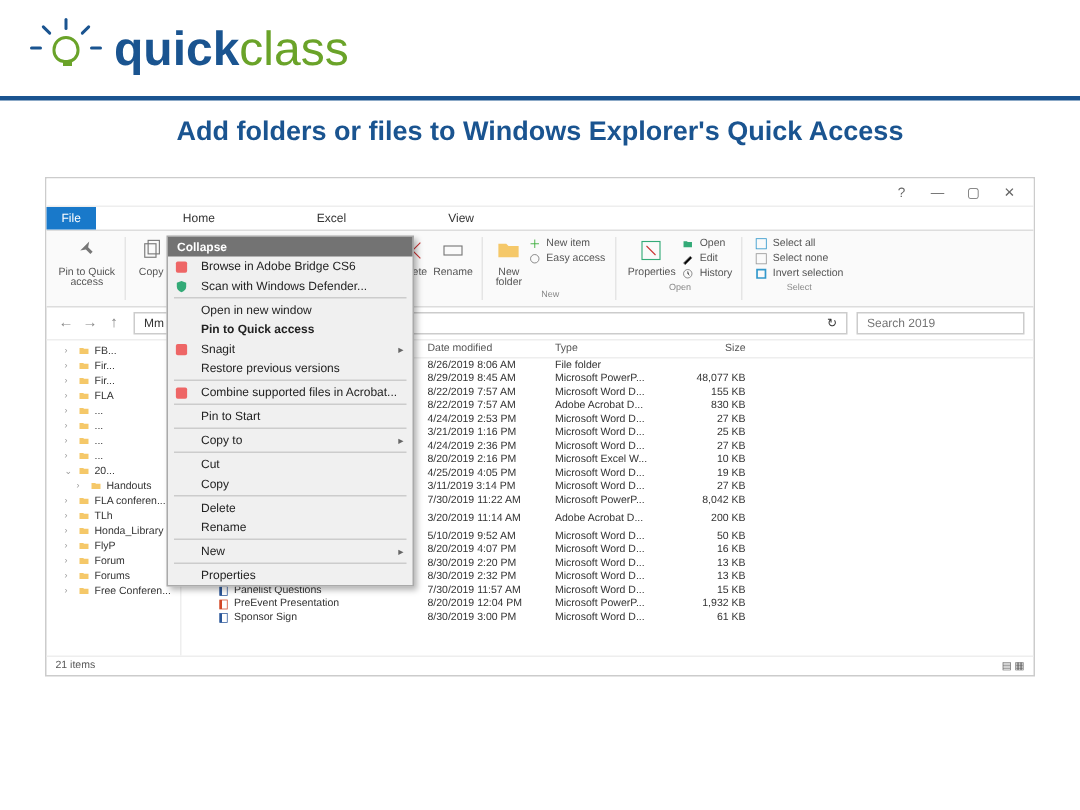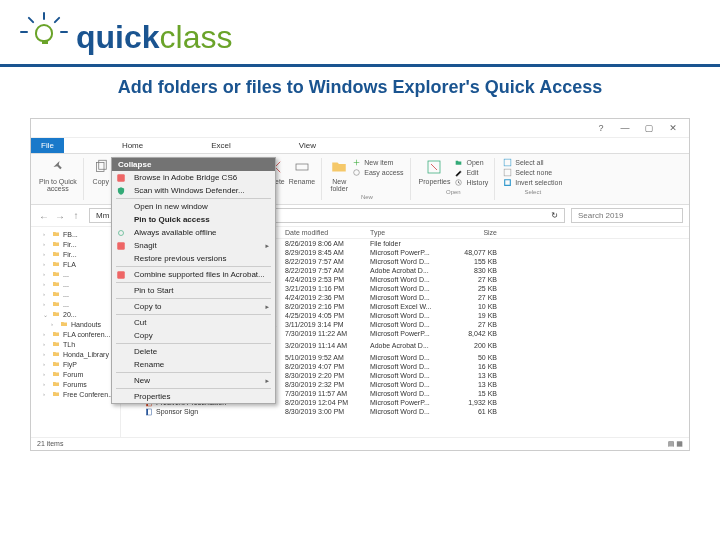--- a/index.html
+++ b/index.html
@@ -1,18 +1,18 @@
 <!DOCTYPE html>
 <html><head>
 <meta charset="utf-8">
 <style>
 * { box-sizing: border-box; margin: 0; padding: 0; font-family: "Segoe UI", Arial, sans-serif; }
 body { width: 720px; height: 540px; background: #fff; overflow: hidden; }
 
-.logo-bar { display: flex; align-items: flex-end; padding: 8px 20px; border-bottom: 3px solid #1a5490; }
+.logo-bar { display: flex; align-items: center; padding: 8px 20px; border-bottom: 3px solid #1a5490; }
 .logo-icon { width: 48px; height: 48px; margin-right: 8px; position: relative; }
 .bulb { width: 18px; height: 18px; border: 2px solid #6aa329; border-radius: 50% 50% 45% 45%; position: absolute; top: 16px; left: 15px; }
 .bulb::after { content: ""; position: absolute; bottom: -4px; left: 5px; width: 6px; height: 3px; background: #6aa329; }
 .ray { position: absolute; width: 2px; height: 8px; background: #1a5490; border-radius: 1px; }
 .ray.r1 { top: 4px; left: 23px; }
 .ray.r2 { top: 8px; left: 10px; transform: rotate(-45deg); }
 .ray.r3 { top: 8px; left: 36px; transform: rotate(45deg); }
 .ray.r4 { top: 20px; left: 3px; transform: rotate(90deg); }
 .ray.r5 { top: 20px; left: 43px; transform: rotate(90deg); }
 .logo-text { font-size: 32px; font-weight: 400; }
@@ -668,39 +668,33 @@
         </div>
         <div class="ctx-sep"></div>
         <div class="ctx-item">
           <span>Open in new window</span>
         </div>
         <div class="ctx-item bold">
           <span>Pin to Quick access</span>
         </div>
         <div class="ctx-item">
           <svg class="ctx-ico" viewBox="0 0 16 16">
-            <path fill="none" stroke="#3a7" d="M4 8a4 4 0 018 0M12 8a4 4 0 01-8 0"></path>
-          </svg>
-          <span>Always available offline</span>
-        </div>
+            <rect x="2" y="2" width="12" height="12" fill="#e66" rx="2"></rect>
+          </svg>
+          <span>Snagit</span>
+          <span class="sub-arrow">▸</span>
+        </div>
+        <div class="ctx-item">
+          <span>Restore previous versions</span>
+        </div>
+        <div class="ctx-sep"></div>
         <div class="ctx-item">
           <svg class="ctx-ico" viewBox="0 0 16 16">
             <rect x="2" y="2" width="12" height="12" fill="#e66" rx="2"></rect>
           </svg>
-          <span>Snagit</span>
-          <span class="sub-arrow">▸</span>
-        </div>
-        <div class="ctx-item">
-          <span>Restore previous versions</span>
-        </div>
-        <div class="ctx-sep"></div>
-        <div class="ctx-item">
-          <svg class="ctx-ico" viewBox="0 0 16 16">
-            <rect x="2" y="2" width="12" height="12" fill="#e66" rx="2"></rect>
-          </svg>
           <span>Combine supported files in Acrobat...</span>
         </div>
         <div class="ctx-sep"></div>
         <div class="ctx-item">
           <span>Pin to Start</span>
         </div>
         <div class="ctx-sep"></div>
         <div class="ctx-item">
           <span>Copy to</span>
           <span class="sub-arrow">▸</span>

